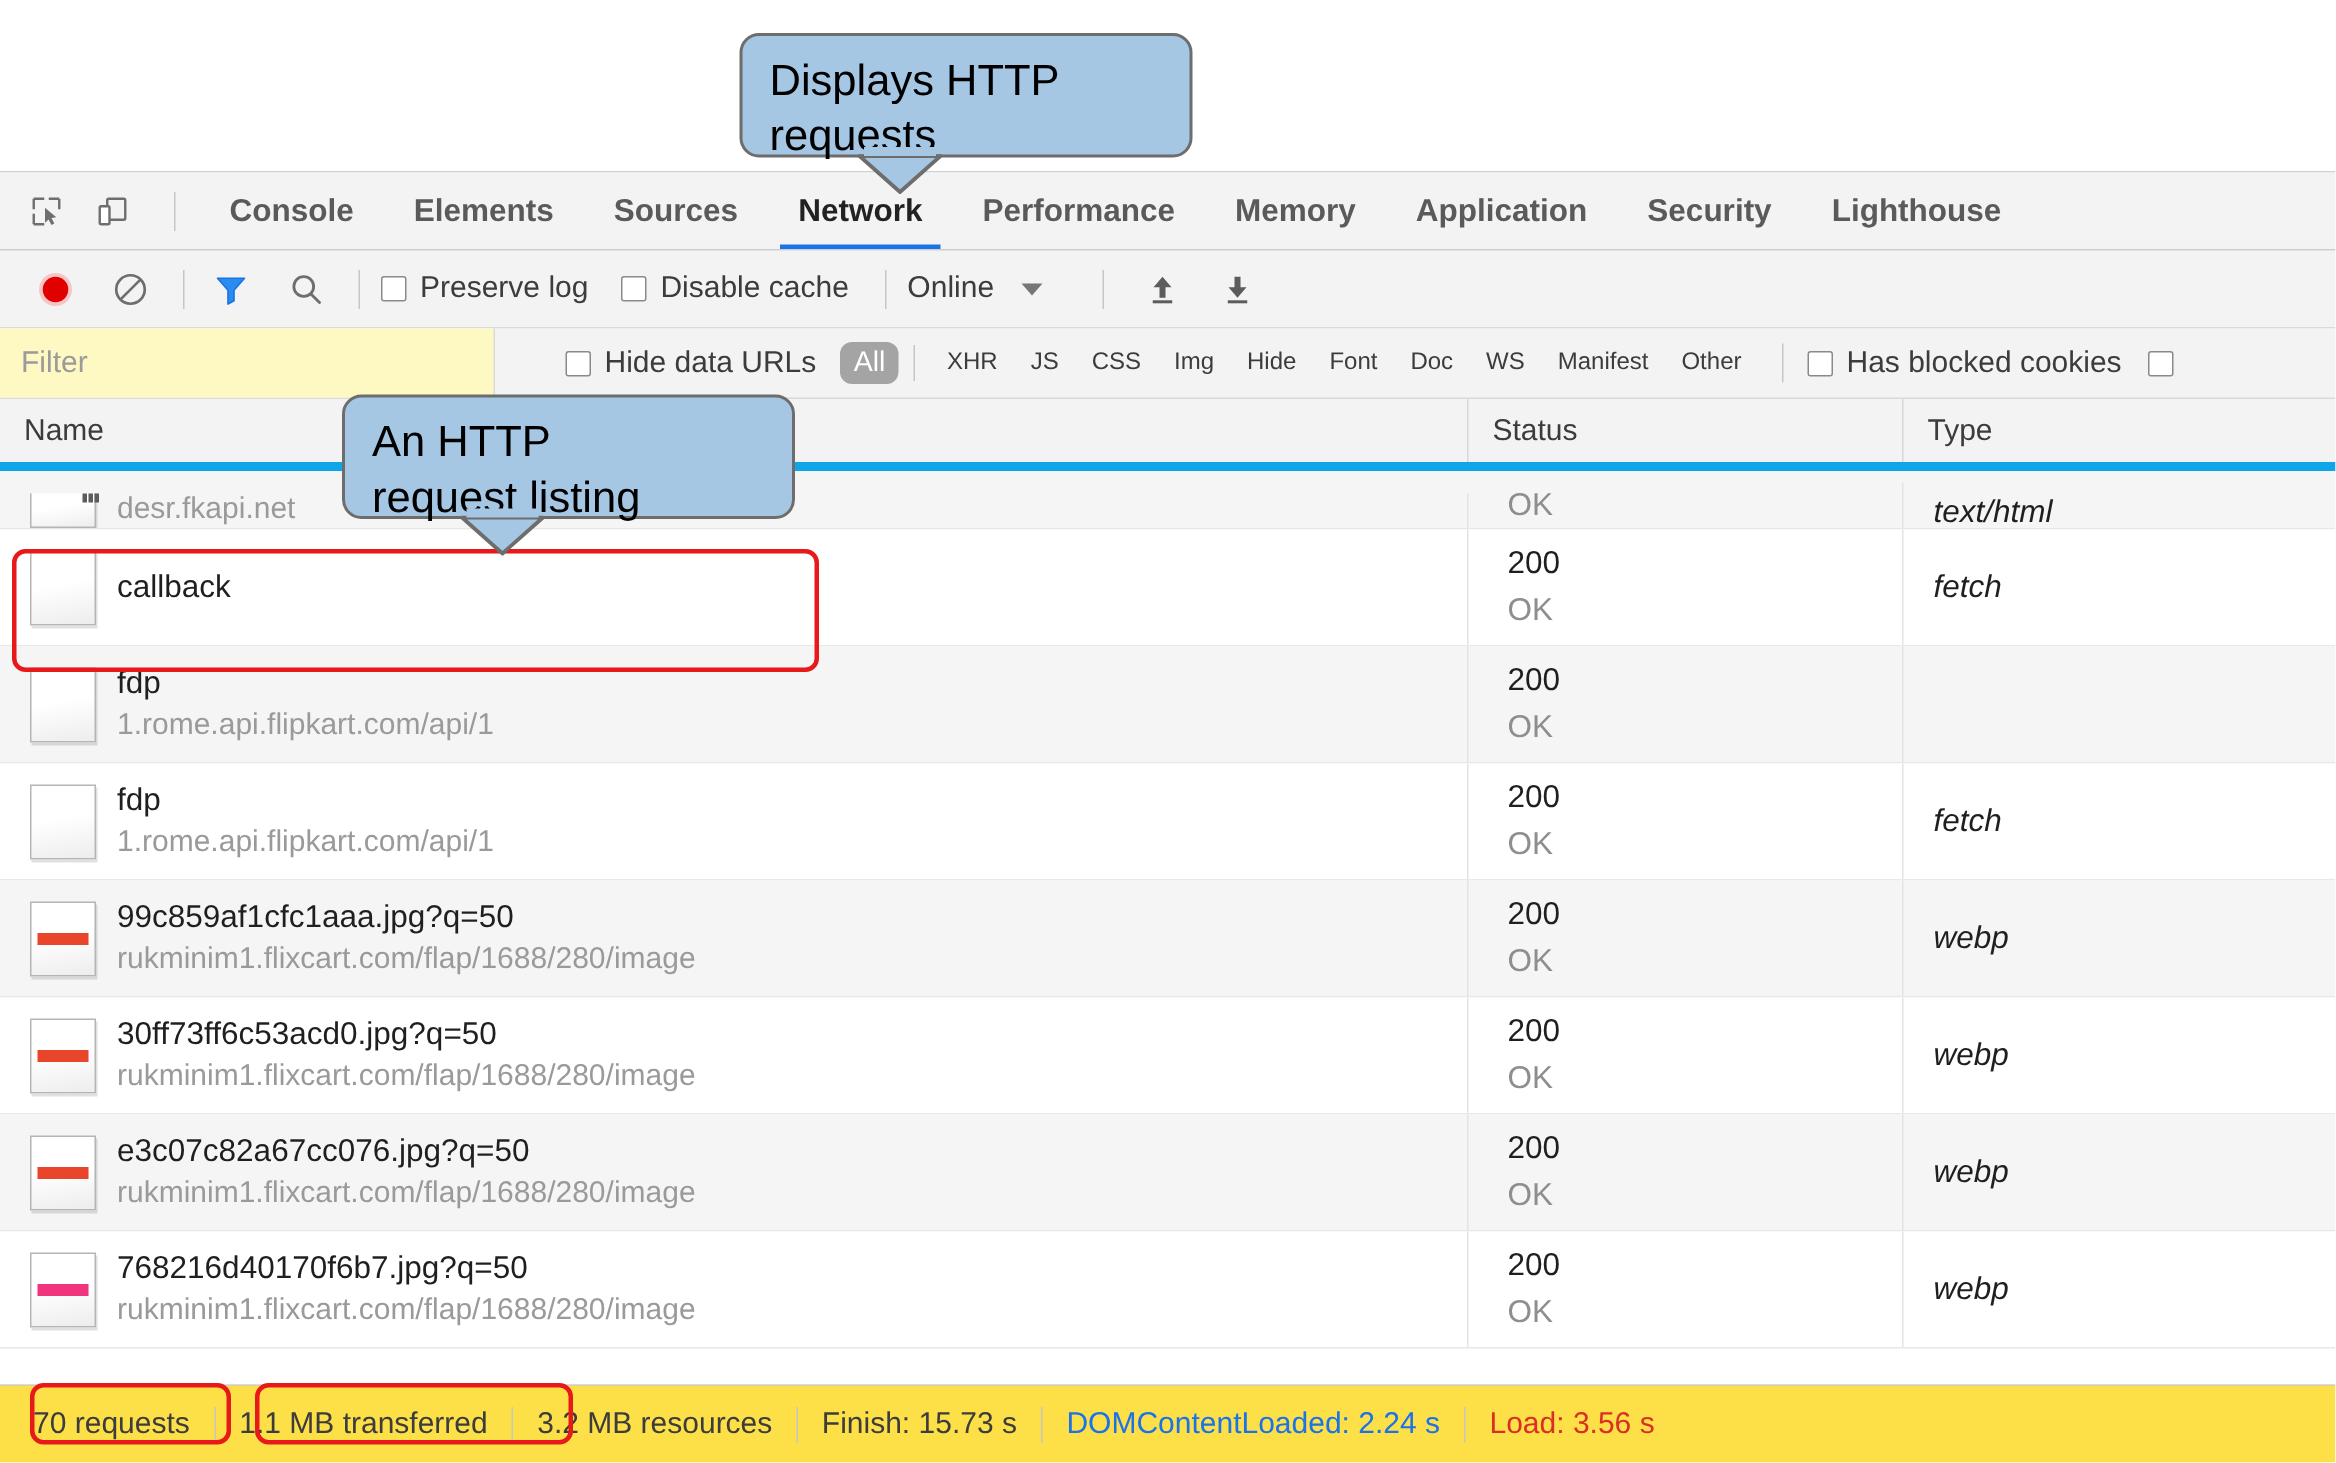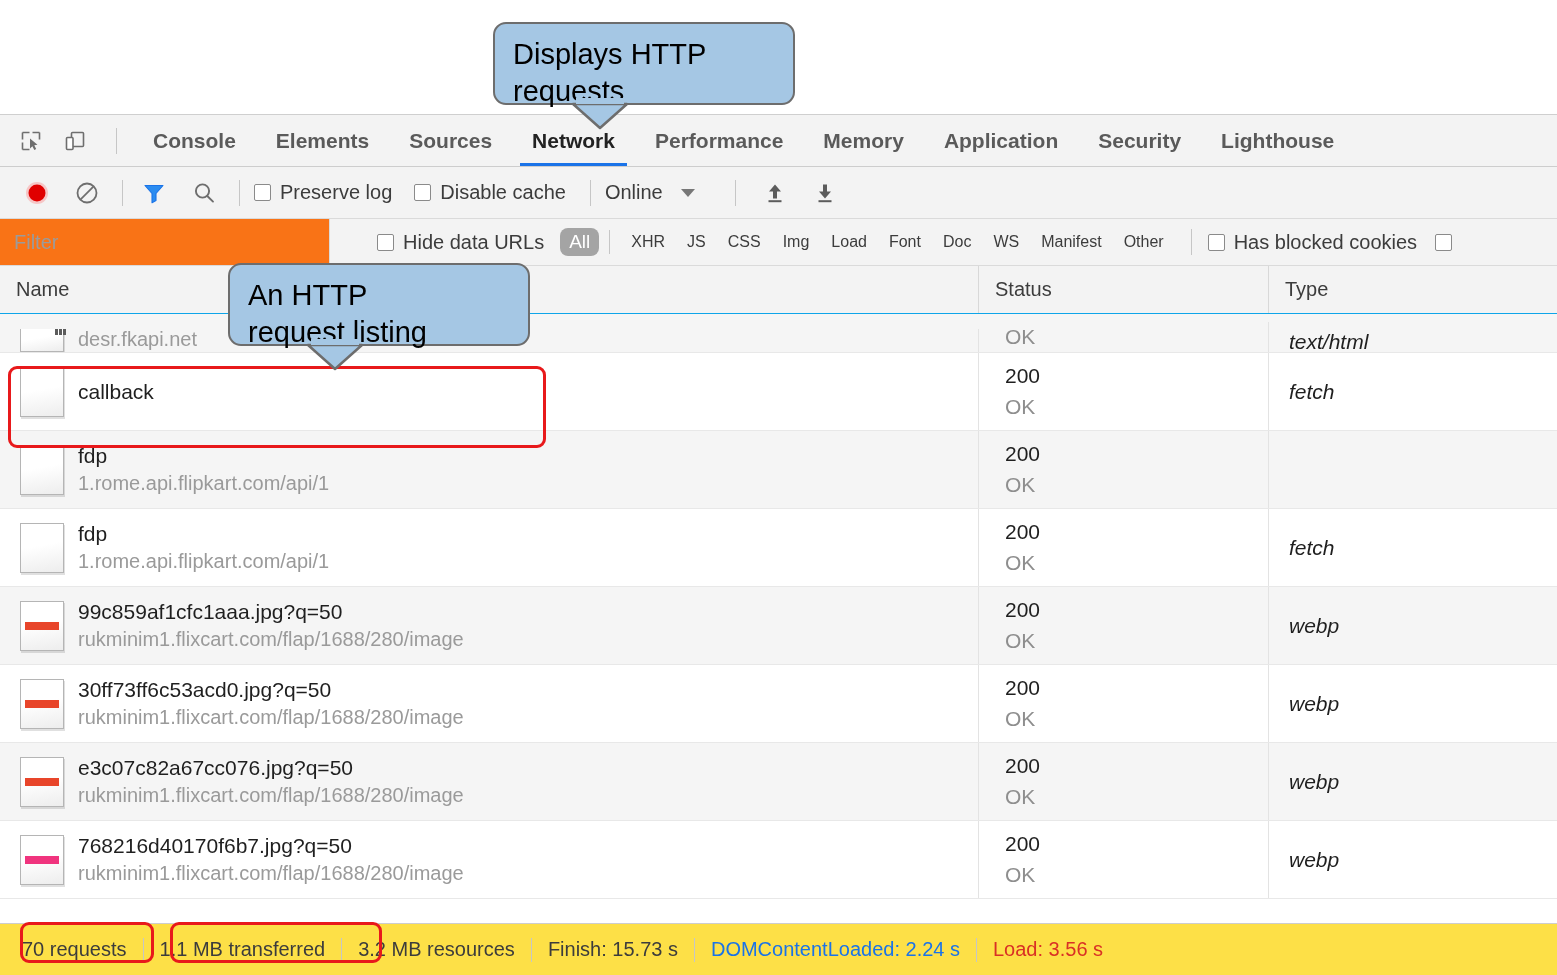--- a/index.html
+++ b/index.html
@@ -63,42 +63,42 @@
 
   
   .filterbar {
     height: 47px; flex: 0 0 47px;
     background: #f3f3f3;
     border-bottom: 1px solid #dadada;
     display: flex; align-items: center;
   }
   .filter-input {
     width: 330px; height: 46px;
-    background: #f97316;
+    background: #fef9c3;
     border: none; outline: none;
     border-right: 1px solid #dadada;
     padding: 0 14px;
     font-family: "Liberation Sans", sans-serif;
     font-size: 20px; color: #333;
   }
   .filter-input::placeholder { color: #9b9b9b; }
   .fb-rest { display: flex; align-items: center; padding-left: 20px; gap: 0; flex: 1; min-width: 0; }
   .pill-all {
     background: #a4a4a4; color: #ffffff; font-size: 19px;
     border-radius: 8px; padding: 3px 9px; margin-right: 4px; cursor: pointer;
   }
   .type-sep { width: 1px; height: 24px; background: #c6c6c6; margin: 0 10px 0 6px; }
   .type-item { font-size: 16px; color: #3c3c3c; padding: 0 11px; cursor: pointer; white-space: nowrap; }
   .fb-sep2 { width: 1px; height: 26px; background: #c6c6c6; margin: 0 16px; }
 
   
   .table-head {
     height: 48px; flex: 0 0 48px;
     background: #f3f3f3;
-    border-bottom: 1px solid #0ea5e9;
+    border-bottom: 6px solid #0ea5e9;
     display: flex; align-items: center;
     font-size: 20px; color: #3c3c3c; justify-content: center;
   }
   .th { height: 100%; display: flex; align-items: center; padding-left: 16px; border-right: 1px solid #d8d8d8; }
   .th-name { width: 979px; flex: 0 0 979px; }
   .th-status { width: 290px; flex: 0 0 290px; }
   .th-type { flex: 1; border-right: none; }
 
   .table-body { flex: 1; overflow: hidden; position: relative; }
   .row { display: flex; height: 78px; border-bottom: 1px solid #e8e8e8; }
@@ -263,21 +263,21 @@
         <div class="chk-wrap" style="margin-right:16px;padding-left:27px;">
           <span class="chkbox"></span>
           <span>Hide data URLs</span>
         </div>
         <span class="pill-all">All</span>
         <span class="type-sep"></span>
         <span class="type-item">XHR</span>
         <span class="type-item">JS</span>
         <span class="type-item">CSS</span>
         <span class="type-item">Img</span>
-        <span class="type-item">Load</span>
+        <span class="type-item">Hide</span>
         <span class="type-item">Font</span>
         <span class="type-item">Doc</span>
         <span class="type-item">WS</span>
         <span class="type-item">Manifest</span>
         <span class="type-item">Other</span>
         <span class="fb-sep2"></span>
         <div class="chk-wrap" style="margin-right:18px;">
           <span class="chkbox"></span>
           <span>Has blocked cookies</span>
         </div>

